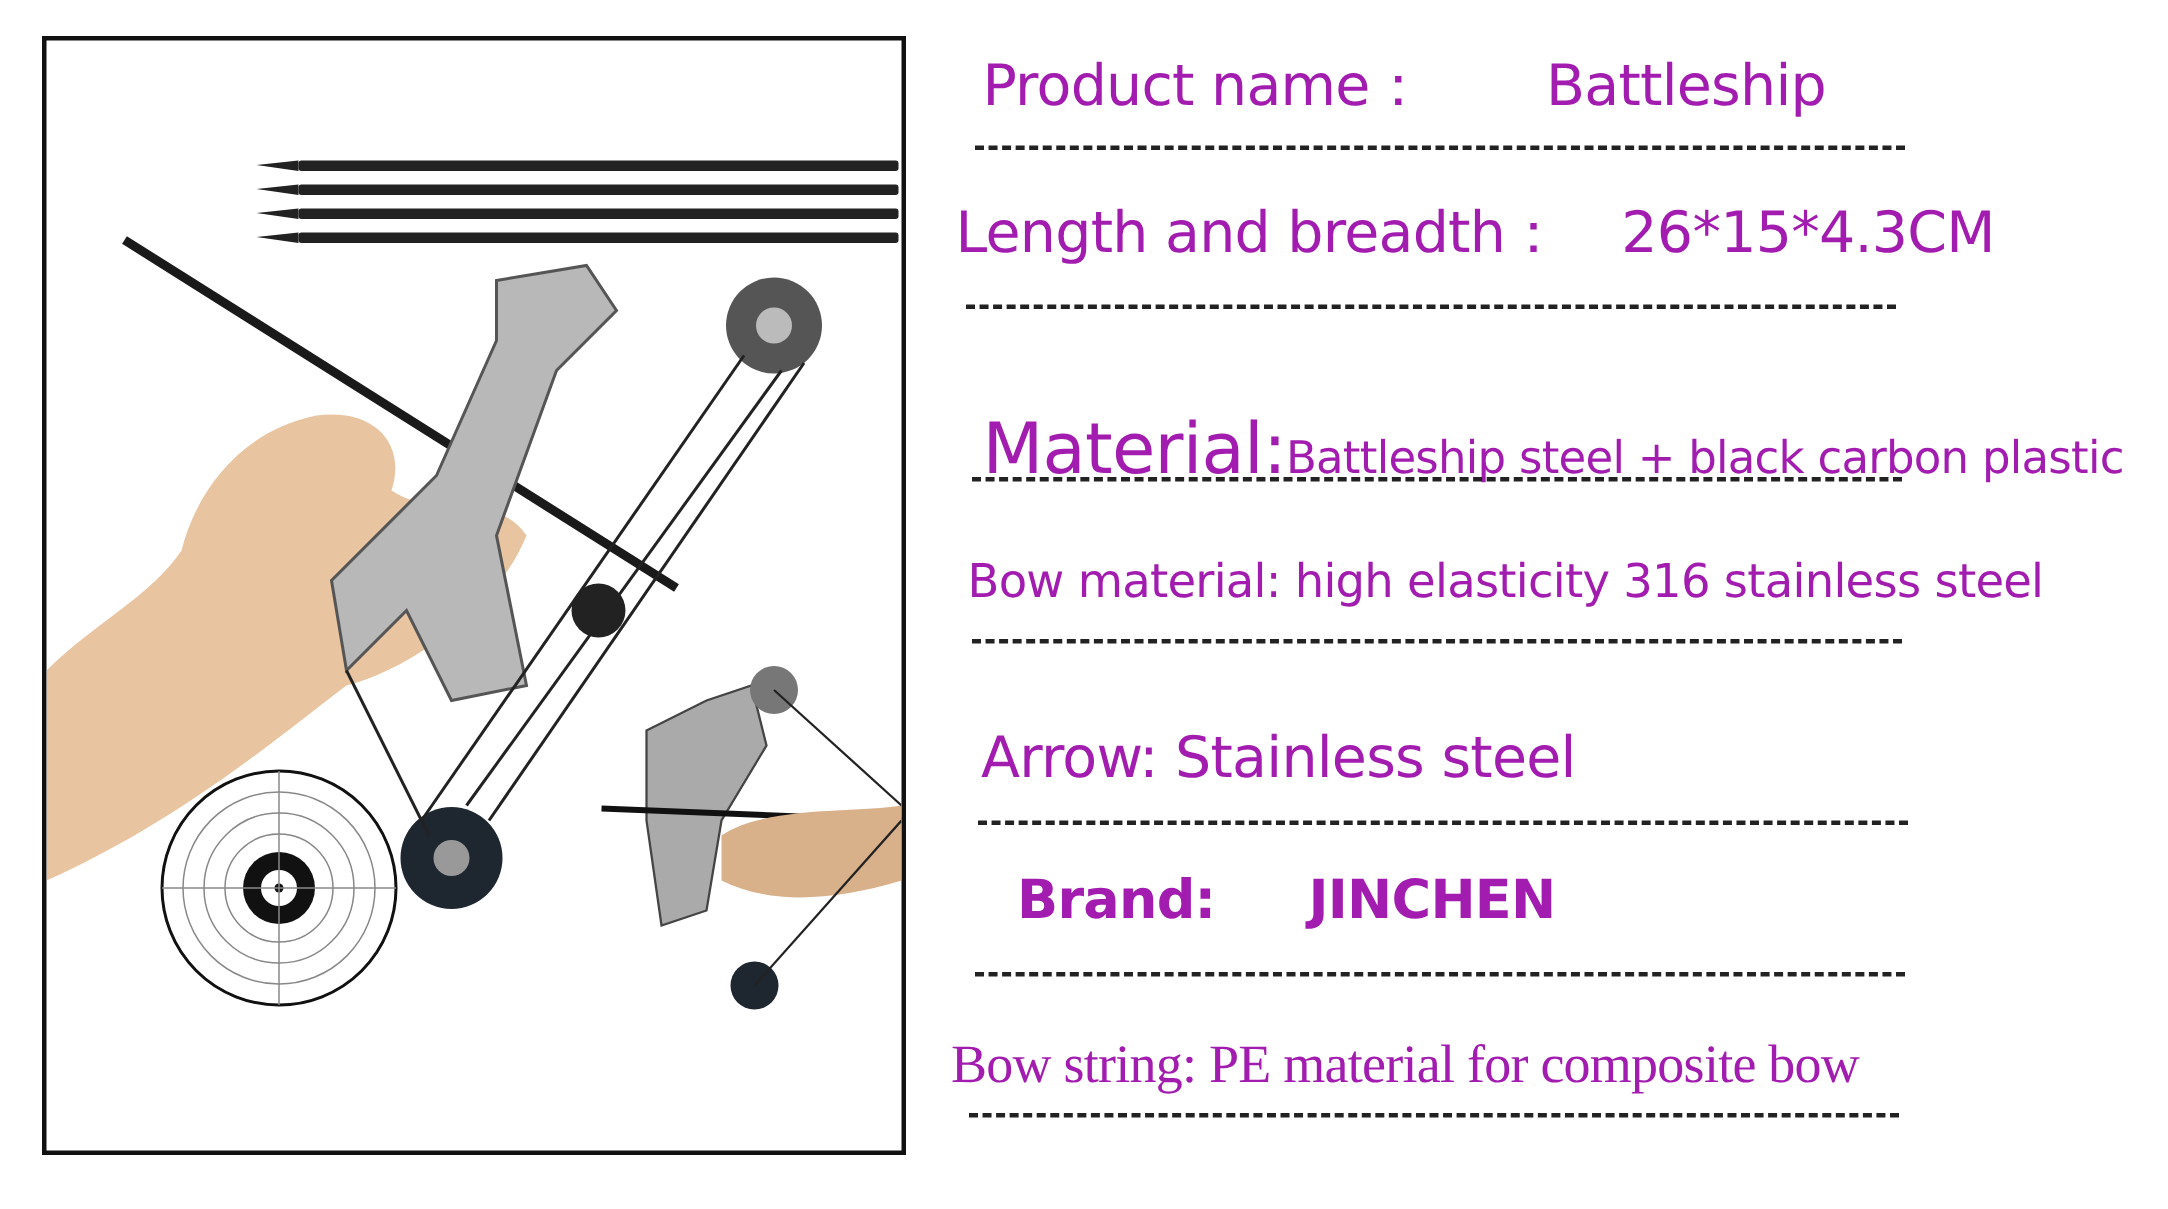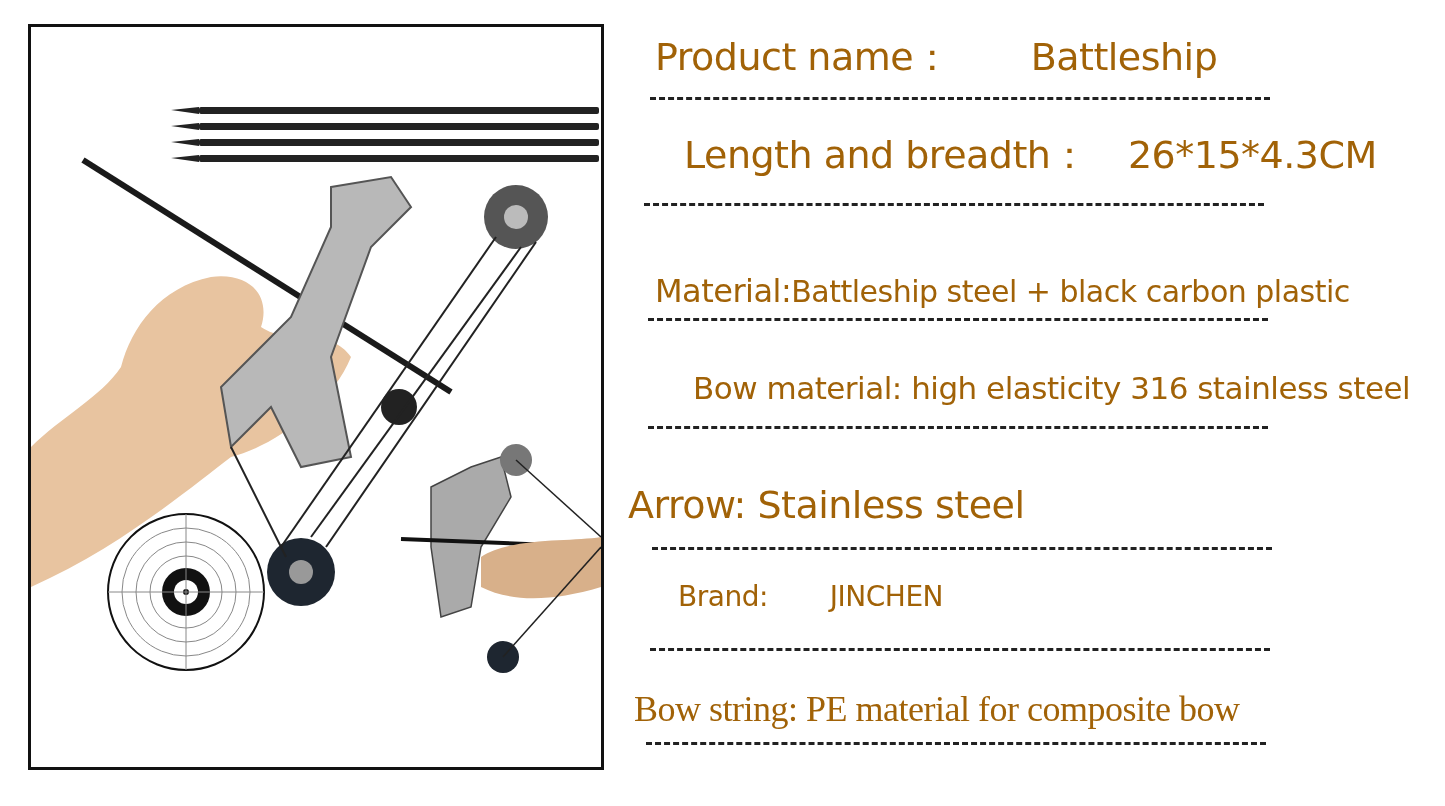--- a/index.html
+++ b/index.html
@@ -1,19 +1,19 @@
 <!DOCTYPE html>
 <html><head>
 <meta charset="utf-8">
 <style>
   html, body { margin:0; padding:0; background:#ffffff; }
   body { width:1445px; height:806px; position:relative; overflow:hidden; font-family:"Liberation Sans", "DejaVu Sans", sans-serif; color:#111; }
   .frame { position:absolute; left:28px; top:24px; width:576px; height:746px; border:3px solid #111; box-sizing:border-box; background:#fff; overflow:hidden; }
   .frame svg { position:absolute; left:0; top:0; }
-  .spec { position:absolute; white-space:nowrap; color:#a16207; font-family:"DejaVu Sans", sans-serif; letter-spacing:-0.5px; }
+  .spec { position:absolute; white-space:nowrap; color:#a21caf; font-family:"DejaVu Sans", sans-serif; letter-spacing:-0.5px; }
   .dash { position:absolute; height:0; border-top:3px dashed #222; }
 </style>
 </head>
 <body>
 
 <div class="frame">
   <svg width="570" height="740" viewBox="0 0 570 740">
 
     <g>
       <g fill="#222">
@@ -71,41 +71,41 @@
       </g>
     </g>
   </svg>
 </div>
 
 <div class="spec" style="left:655px; top:32px; font-size:38px;">
   <span>Product name：</span><span style="display:inline-block;width:80px;"></span><span>Battleship</span>
 </div>
 <div class="dash" style="left:650px; top:97px; width:620px;"></div>
 
-<div class="spec" style="left:637px; top:130px; font-size:38px;margin-left:47px;">
+<div class="spec" style="left:637px; top:130px; font-size:38px;">
   <span>Length and breadth：</span><span style="display:inline-block;width:40px;"></span><span>26*15*4.3CM</span>
 </div>
 <div class="dash" style="left:644px; top:203px; width:620px;"></div>
 
 <div class="spec" style="left:655px; top:272px;">
-  <span style="font-size:32px;">Material:</span><span style="font-size:30px;">Battleship steel + black carbon plastic</span>
+  <span style="font-size:47px;">Material:</span><span style="font-size:30px;">Battleship steel + black carbon plastic</span>
 </div>
 <div class="dash" style="left:648px; top:318px; width:620px;"></div>
 
-<div class="spec" style="left:645px; top:370px; font-size:31px;margin-left:48px;">
+<div class="spec" style="left:645px; top:370px; font-size:31px;">
   <span>Bow material:</span> <span>high elasticity 316 stainless steel</span>
 </div>
 <div class="dash" style="left:648px; top:426px; width:620px;"></div>
 
-<div class="spec" style="left:628px; top:483px; font-size:38px;">
+<div class="spec" style="left:654px; top:483px; font-size:38px;">
   <span>Arrow:</span> <span>Stainless steel</span>
 </div>
 <div class="dash" style="left:652px; top:547px; width:620px;"></div>
 
-<div class="spec" style="left:678px; top:580px; font-size:28px;">
+<div class="spec" style="left:678px; top:580px; font-size:36px;font-weight:bold;">
   <span>Brand:</span><span style="display:inline-block;width:62px;"></span><span>JINCHEN</span>
 </div>
 <div class="dash" style="left:650px; top:648px; width:620px;"></div>
 
 <div class="spec" style="left:634px; top:688px; font-size:36px;font-family:Liberation Serif, serif;">
   <span>Bow string:</span> <span>PE material for composite bow</span>
 </div>
 <div class="dash" style="left:646px; top:742px; width:620px;"></div>
 
 </body></html>

